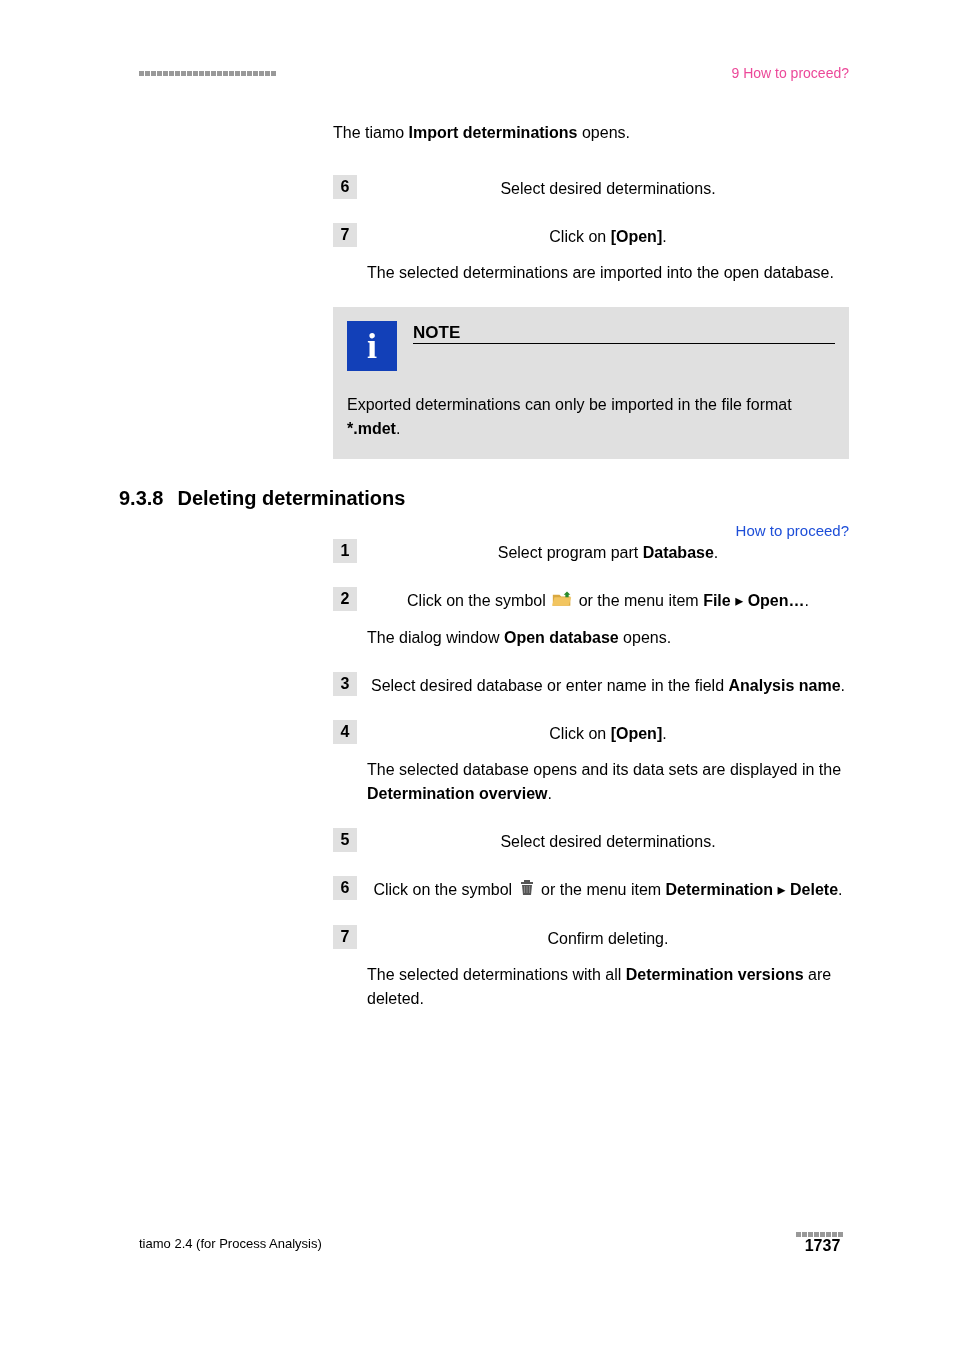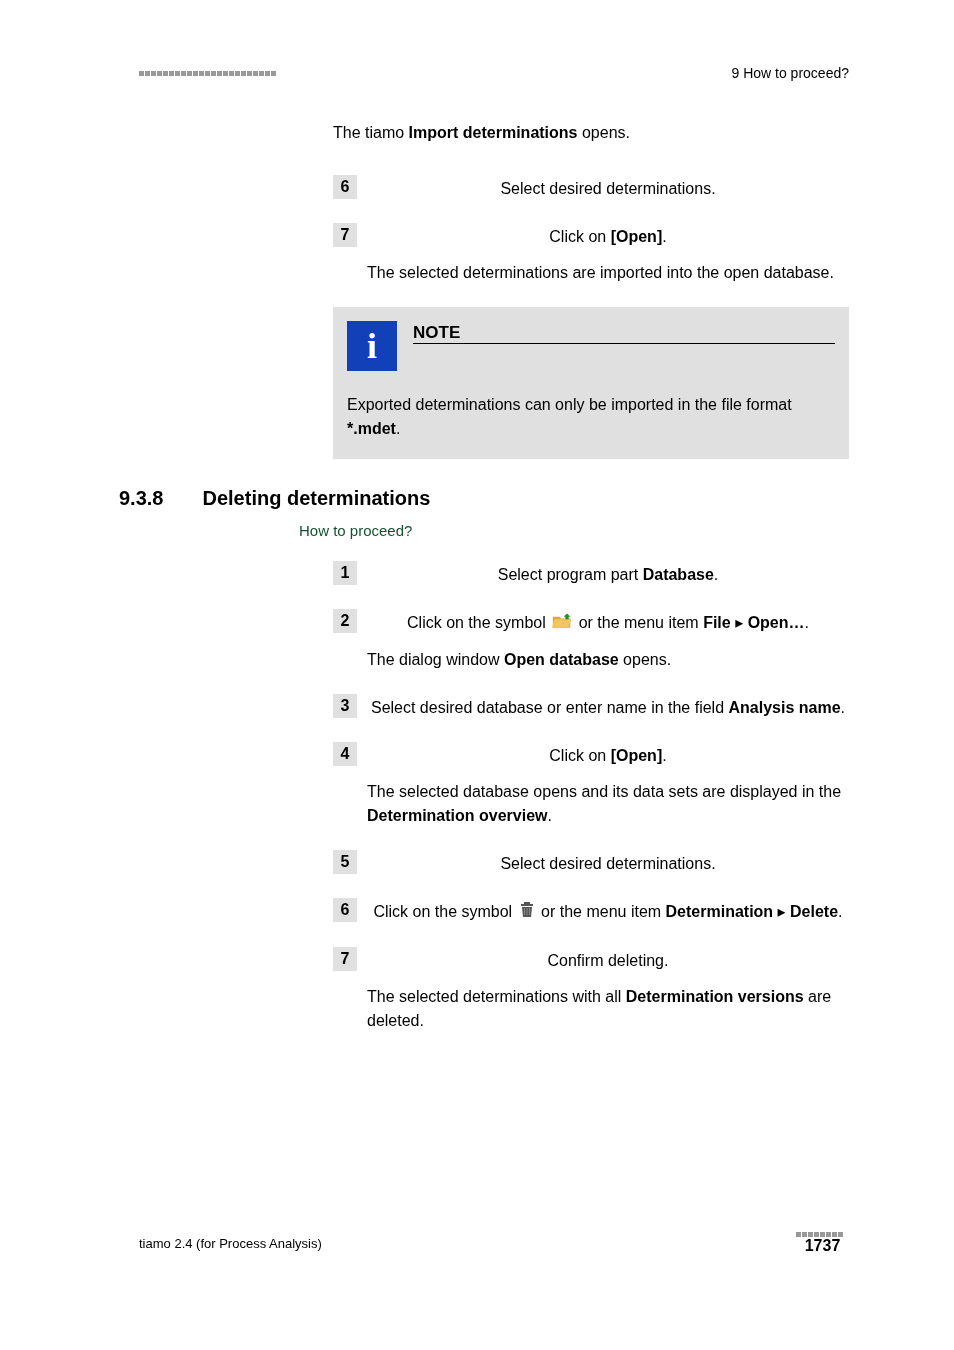--- a/index.html
+++ b/index.html
@@ -30,21 +30,21 @@
       gap: 1px;
     }
     .header-squares span {
       width: 5px;
       height: 5px;
       background: #999;
       display: inline-block;
     }
     .header-text {
       font-size: 14px;
-      color: #000000;
+      color: #ec4899;
     }
     .content-indent {
       margin-left: 194px;
     }
     .step-row {
       display: flex;
       align-items: flex-start;
       margin-bottom: 22px;
     }
     .step-num-box {
@@ -104,33 +104,33 @@
       font-size: 17px;
       border-bottom: 1px solid #000;
       display: block;
       padding-bottom: 0;
     }
     .note-body {
       line-height: 1.5;
     }
     .section-heading {
       display: flex;
-      gap: 39px;
+      gap: 14px;
       font-weight: bold;
       font-size: 20px;
       color: #000;
       margin-top: 12px;
       margin-bottom: 12px;
       margin-left: -20px;
     }
     .section-subtitle {
       margin-left: 160px;
-      margin-bottom: 22px;
       font-size: 15px;
-      color: #14532d;
+      color: #1d4ed8;
+      text-align: right;
     }
     .inline-icon {
       display: inline-block;
       vertical-align: middle;
       margin: 0 2px;
     }
     .folder-icon svg {
       width: 20px;
       height: 16px;
     }

